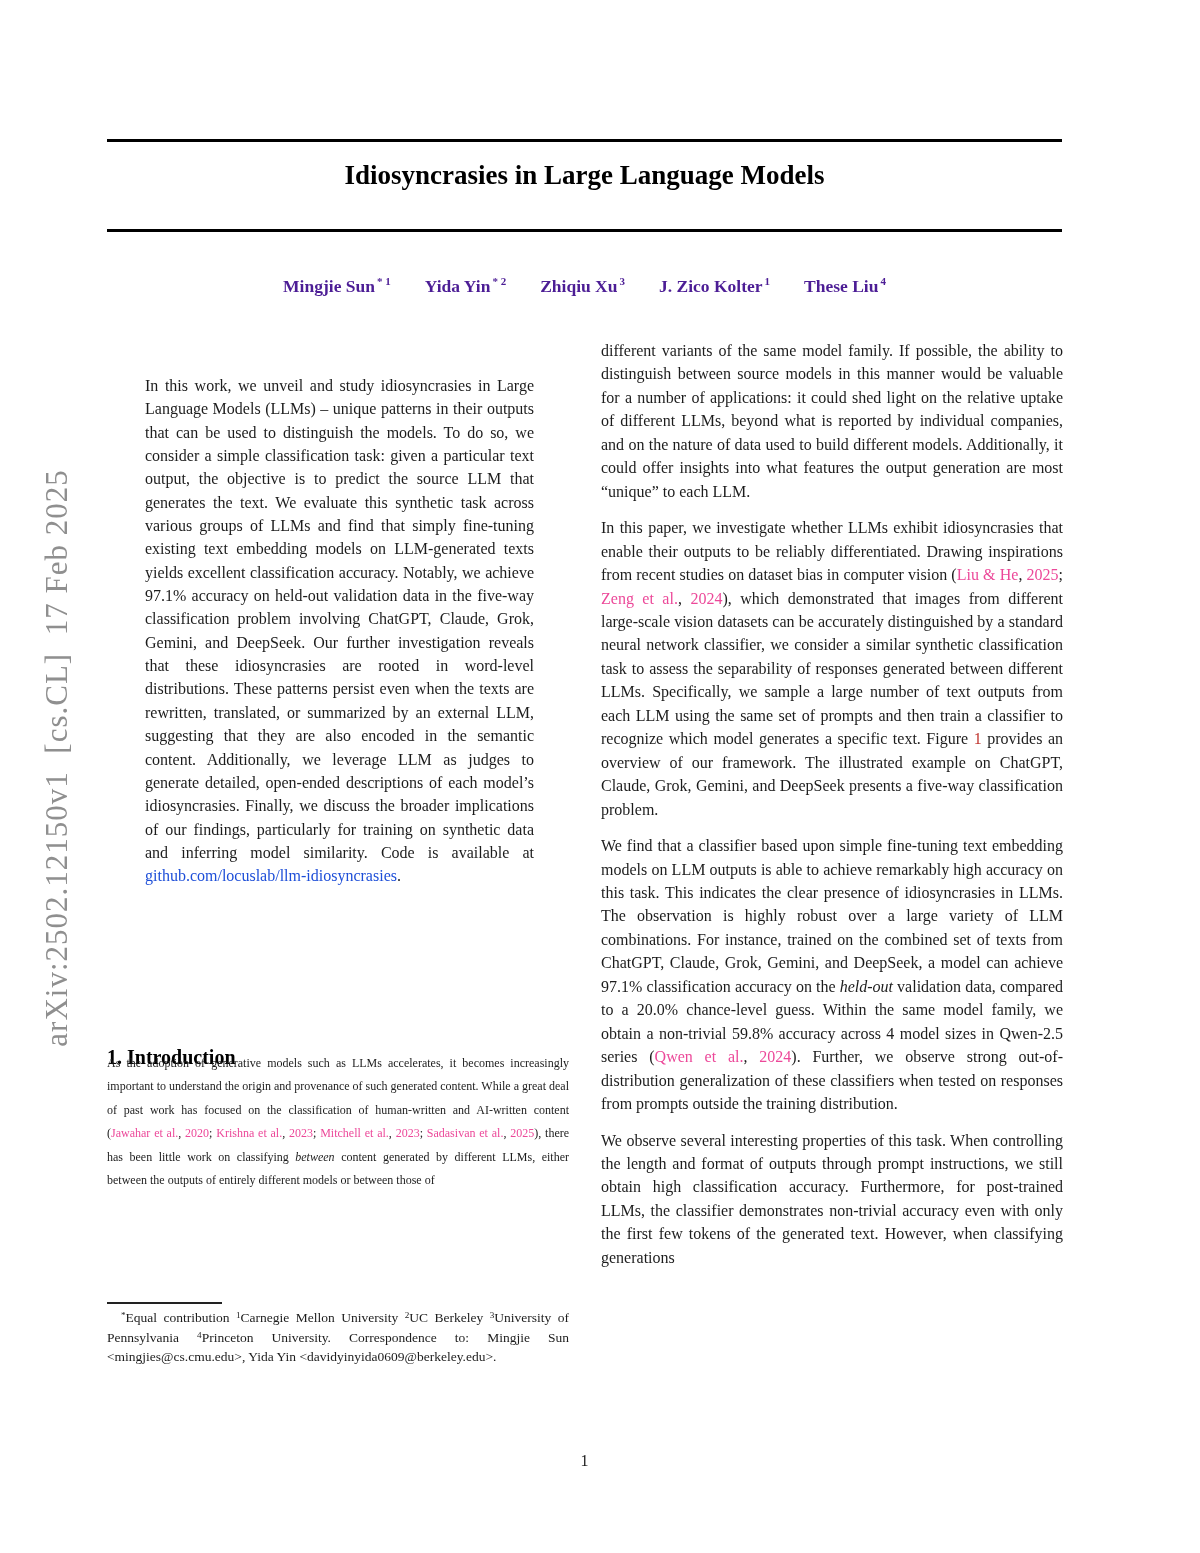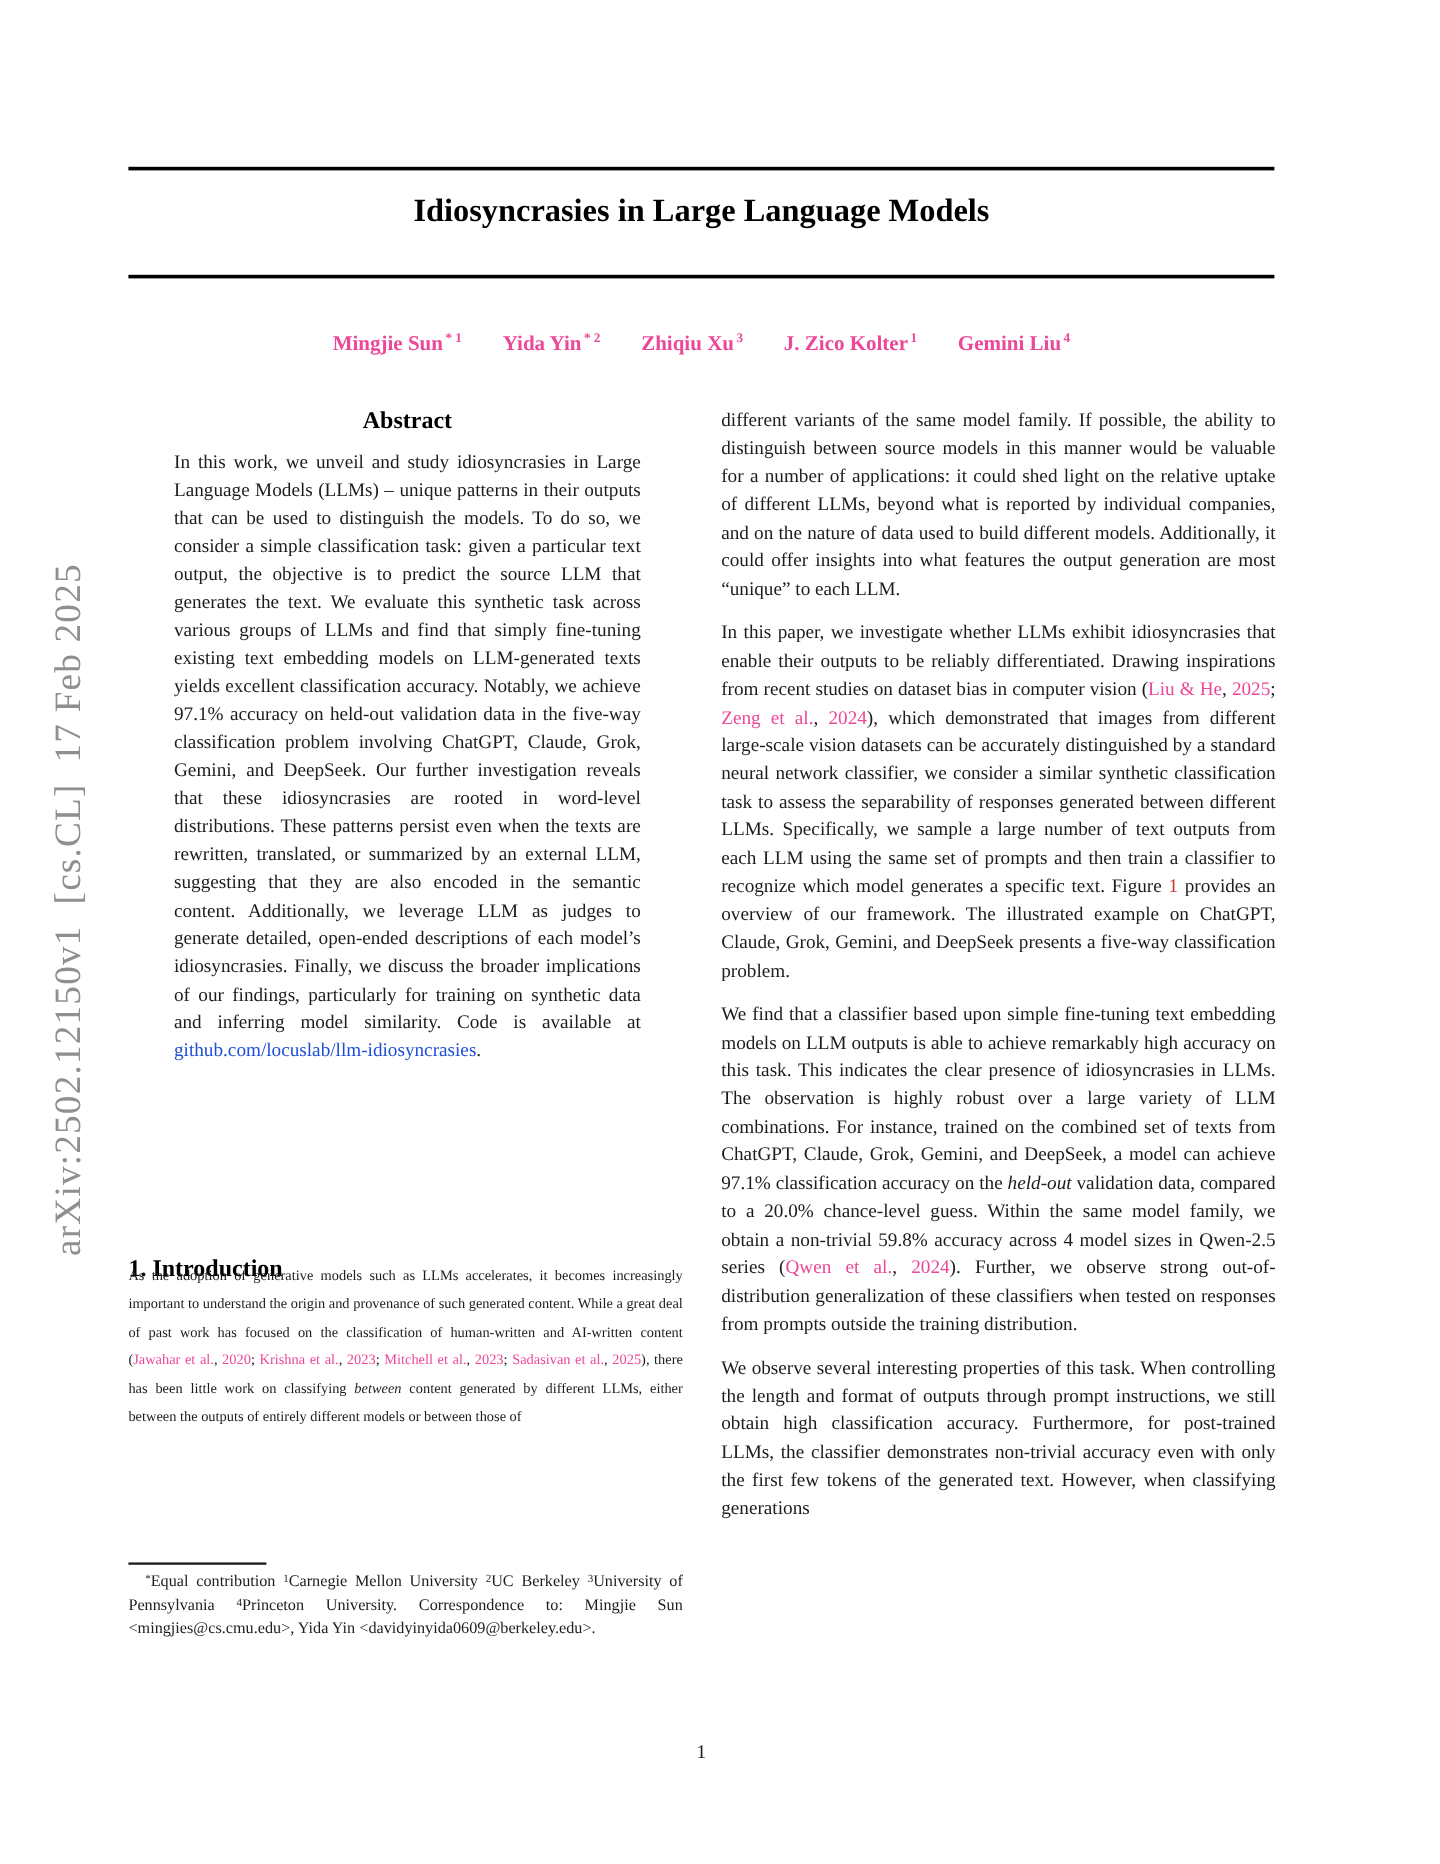--- a/index.html
+++ b/index.html
@@ -46,21 +46,21 @@
   .authors {
     position: absolute;
     left: 107px;
     top: 276px;
     width: 955px;
     display: flex;
     justify-content: center;
     gap: 34px;
     font-size: 17.5px;
     font-weight: bold;
-    color: #ec4899;
+    color: #4c1d95;
     white-space: nowrap;
   }
   .author-sup {
     font-size: 11px;
     vertical-align: baseline;
     position: relative;
     top: -7px;
     padding-left: 2px;
     font-weight: bold;
   }
@@ -159,24 +159,23 @@
 
   <div class="rule rule-top"></div>
   <h1 class="title">Idiosyncrasies in Large Language Models</h1>
   <div class="rule rule-bottom"></div>
 
   <div class="authors">
     <span class="author"><span>Mingjie Sun</span><span class="author-sup">* 1</span></span>
     <span class="author"><span>Yida Yin</span><span class="author-sup">* 2</span></span>
     <span class="author"><span>Zhiqiu Xu</span><span class="author-sup">3</span></span>
     <span class="author"><span>J. Zico Kolter</span><span class="author-sup">1</span></span>
-    <span class="author"><span>Gemini Liu</span><span class="author-sup">4</span></span>
+    <span class="author"><span>These Liu</span><span class="author-sup">4</span></span>
   </div>
 
-  <h2 class="abstract-heading">Abstract</h2>
   <div class="abstract-body"><span>In this work, we unveil and study idiosyncrasies in Large Language Models (LLMs) – unique patterns in their outputs that can be used to distinguish the models. To do so, we consider a simple classification task: given a particular text output, the objective is to predict the source LLM that generates the text. We evaluate this synthetic task across various groups of LLMs and find that simply fine-tuning existing text embedding models on LLM-generated texts yields excellent classification accuracy. Notably, we achieve 97.1% accuracy on held-out validation data in the five-way classification problem involving ChatGPT, Claude, Grok, Gemini, and DeepSeek. Our further investigation reveals that these idiosyncrasies are rooted in word-level distributions. These patterns persist even when the texts are rewritten, translated, or summarized by an external LLM, suggesting that they are also encoded in the semantic content. Additionally, we leverage LLM as judges to generate detailed, open-ended descriptions of each model’s idiosyncrasies. Finally, we discuss the broader implications of our findings, particularly for training on synthetic data and inferring model similarity. Code is available at </span><span class="seg-navy">github.com/locuslab/llm-idiosyncrasies</span><span>.</span></div>
 
   <h2 class="section-heading">1. Introduction</h2>
   <div class="intro-body"><span>As the adoption of generative models such as LLMs accelerates, it becomes increasingly important to understand the origin and provenance of such generated content. While a great deal of past work has focused on the classification of human-written and AI-written content (</span><span class="seg-cite">Jawahar et al.</span><span>, </span><span class="seg-cite">2020</span><span>; </span><span class="seg-cite">Krishna et al.</span><span>, </span><span class="seg-cite">2023</span><span>; </span><span class="seg-cite">Mitchell et al.</span><span>, </span><span class="seg-cite">2023</span><span>; </span><span class="seg-cite">Sadasivan et al.</span><span>, </span><span class="seg-cite">2025</span><span>), there has been little work on classifying </span><span class="seg-em">between</span><span> content generated by different LLMs, either between the outputs of entirely different models or between those of</span></div>
 
   <div class="footnote-rule"></div>
   <div class="footnote"><span class="seg-sup">*</span><span>Equal contribution  </span><span class="seg-sup">1</span><span>Carnegie Mellon University </span><span class="seg-sup">2</span><span>UC Berkeley </span><span class="seg-sup">3</span><span>University of Pennsylvania </span><span class="seg-sup">4</span><span>Princeton University.  Correspondence to: Mingjie Sun &lt;mingjies@cs.cmu.edu&gt;, Yida Yin &lt;davidyinyida0609@berkeley.edu&gt;.</span></div>
 
   <div class="col-right">
     <p class="par"><span>different variants of the same model family. If possible, the ability to distinguish between source models in this manner would be valuable for a number of applications: it could shed light on the relative uptake of different LLMs, beyond what is reported by individual companies, and on the nature of data used to build different models. Additionally, it could offer insights into what features the output generation are most “unique” to each LLM.</span></p>

